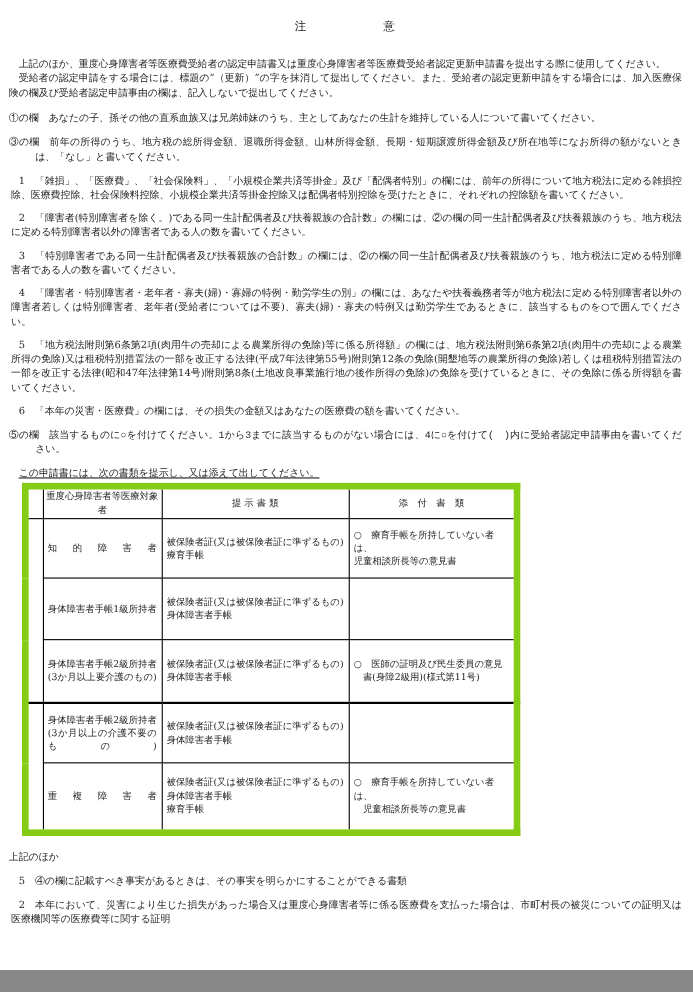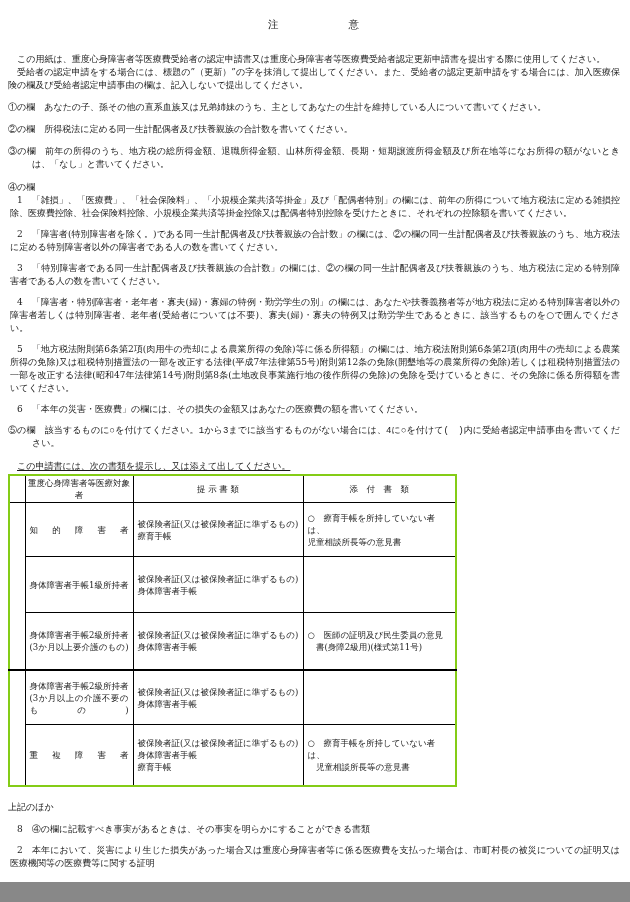--- a/index.html
+++ b/index.html
@@ -32,22 +32,22 @@
     text-align:justify;
     margin-bottom:8px;
   }
   .sublist .subitem:last-child { margin-bottom:0; }
   .lead { padding-left:9px; margin-bottom:1px;text-decoration:underline; }
 
   table.att {
     border-collapse:collapse;
     table-layout:fixed;
     width:447px;
-    margin-left:0;
-    border:2px solid #84cc16;
+    margin-left:12px;
+    border:6px solid #84cc16;
   }
   table.att td {
     border:1px solid #000;
     font-size:8.5px;
     line-height:12px;
     padding:2px 4px;
     vertical-align:middle;
     overflow:hidden;
   }
   tr.hdr td { text-align:center; height:12px; padding:1px 2px; }
@@ -68,34 +68,32 @@
   .heading { margin-bottom:9px; }
 </style>
 </head>
 <body>
 
 <div class="page">
 
   <div class="title">注　　　　　　意</div>
 
   <div class="blk" style="margin-bottom:10px;">
-    <p class="body-p">この用紙は、重度心身障害者等医療費受給者の認定申請書又は重度心身障害者等医療費受給者認定更新申請書を提出する際に使用してください。</p>
+    <p class="body-p">上記のほか、重度心身障害者等医療費受給者の認定申請書又は重度心身障害者等医療費受給者認定更新申請書を提出する際に使用してください。</p>
     <p class="body-p">受給者の認定申請をする場合には、標題の”（更新）”の字を抹消して提出してください。また、受給者の認定更新申請をする場合には、加入医療保険の欄及び受給者認定申請事由の欄は、記入しないで提出してください。</p>
   </div>
 
   <div class="blk note">①の欄　あなたの子、孫その他の直系血族又は兄弟姉妹のうち、主としてあなたの生計を維持している人について書いてください。</div>
 
   <div class="blk">
-    <div class="note">②の欄　所得税法に定める同一生計配偶者及び扶養親族の合計数を書いてください。</div>
   </div>
 
   <div class="blk note">③の欄　前年の所得のうち、地方税の総所得金額、退職所得金額、山林所得金額、長期・短期譲渡所得金額及び所在地等になお所得の額がないときは、「なし」と書いてください。</div>
 
   <div class="blk">
-    <div>④の欄</div>
     <div class="sublist">
       <div class="subitem">1　「雑損」、「医療費」、「社会保険料」、「小規模企業共済等掛金」及び「配偶者特別」の欄には、前年の所得について地方税法に定める雑損控除、医療費控除、社会保険料控除、小規模企業共済等掛金控除又は配偶者特別控除を受けたときに、それぞれの控除額を書いてください。</div>
       <div class="subitem">2　「障害者(特別障害者を除く。)である同一生計配偶者及び扶養親族の合計数」の欄には、②の欄の同一生計配偶者及び扶養親族のうち、地方税法に定める特別障害者以外の障害者である人の数を書いてください。</div>
       <div class="subitem">3　「特別障害者である同一生計配偶者及び扶養親族の合計数」の欄には、②の欄の同一生計配偶者及び扶養親族のうち、地方税法に定める特別障害者である人の数を書いてください。</div>
       <div class="subitem">4　「障害者・特別障害者・老年者・寡夫(婦)・寡婦の特例・勤労学生の別」の欄には、あなたや扶養義務者等が地方税法に定める特別障害者以外の障害者若しくは特別障害者、老年者(受給者については不要)、寡夫(婦)・寡夫の特例又は勤労学生であるときに、該当するものを○で囲んでください。</div>
       <div class="subitem">5　「地方税法附則第6条第2項(肉用牛の売却による農業所得の免除)等に係る所得額」の欄には、地方税法附則第6条第2項(肉用牛の売却による農業所得の免除)又は租税特別措置法の一部を改正する法律(平成7年法律第55号)附則第12条の免除(開墾地等の農業所得の免除)若しくは租税特別措置法の一部を改正する法律(昭和47年法律第14号)附則第8条(土地改良事業施行地の後作所得の免除)の免除を受けているときに、その免除に係る所得額を書いてください。</div>
       <div class="subitem">6　「本年の災害・医療費」の欄には、その損失の金額又はあなたの医療費の額を書いてください。</div>
     </div>
   </div>
 
@@ -182,19 +180,19 @@
               <div class="cell-line">　児童相談所長等の意見書</div>
             </td>
       </tr>
     </tbody>
       </table>
   </div>
 
   <div class="after-table">
     <div class="heading">上記のほか</div>
     <div class="sublist">
-      <div class="subitem">8　④の欄に記載すべき事実があるときは、その事実を明らかにすることができる書類</div>
+      <div class="subitem">5　④の欄に記載すべき事実があるときは、その事実を明らかにすることができる書類</div>
       <div class="subitem">2　本年において、災害により生じた損失があった場合又は重度心身障害者等に係る医療費を支払った場合は、市町村長の被災についての証明又は医療機関等の医療費等に関する証明</div>
 
     </div>
   </div>
 
 </div>
 
 </body></html>

